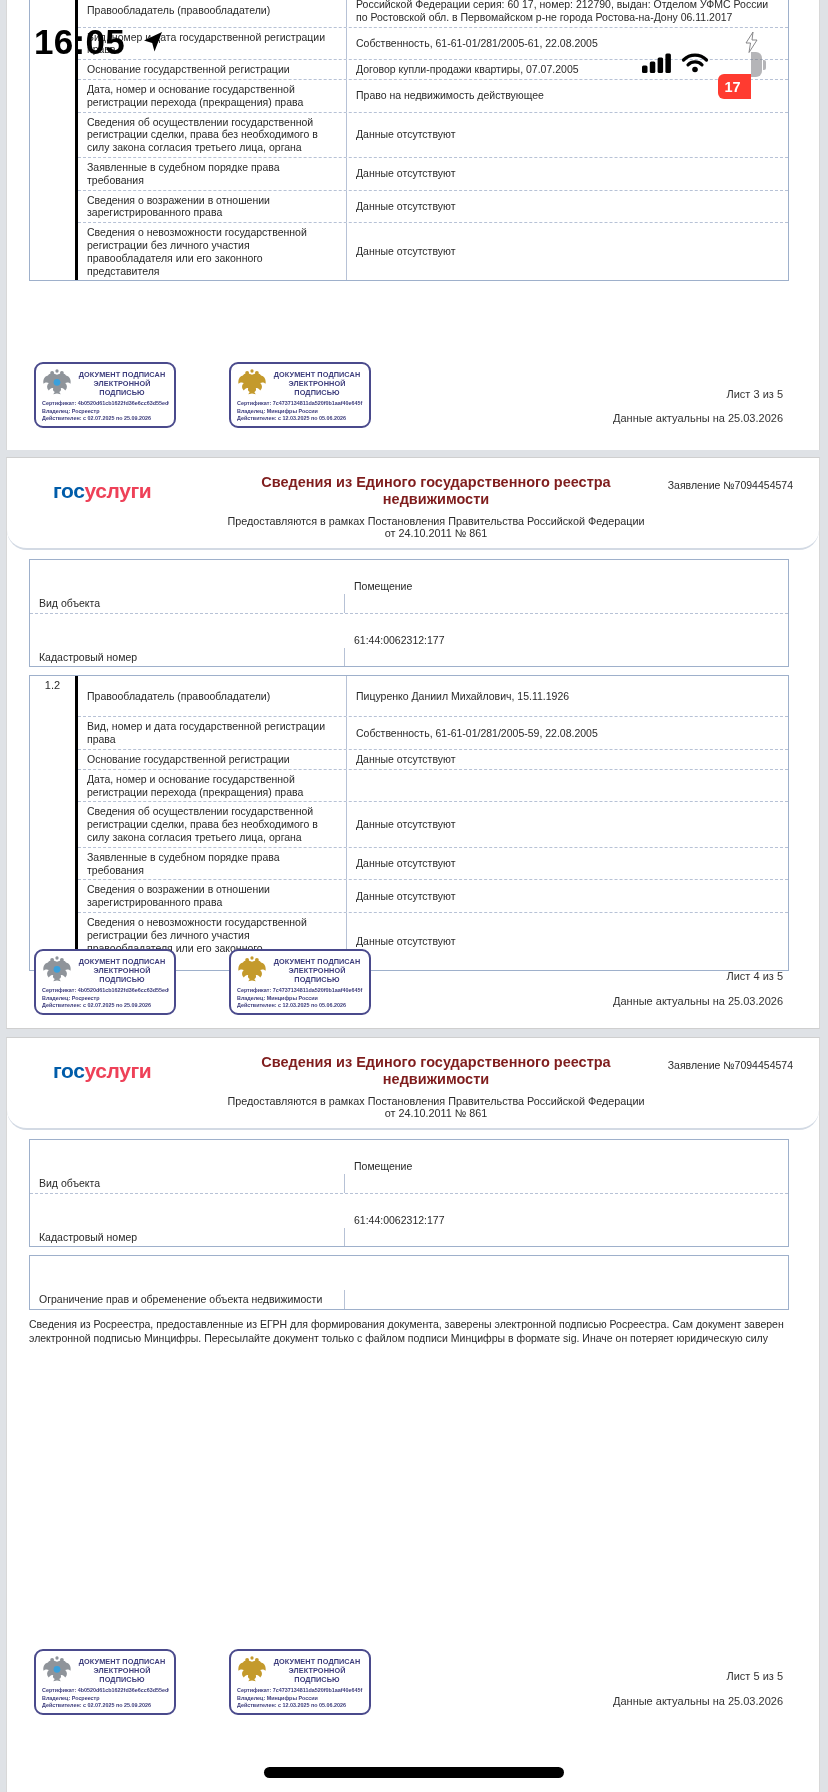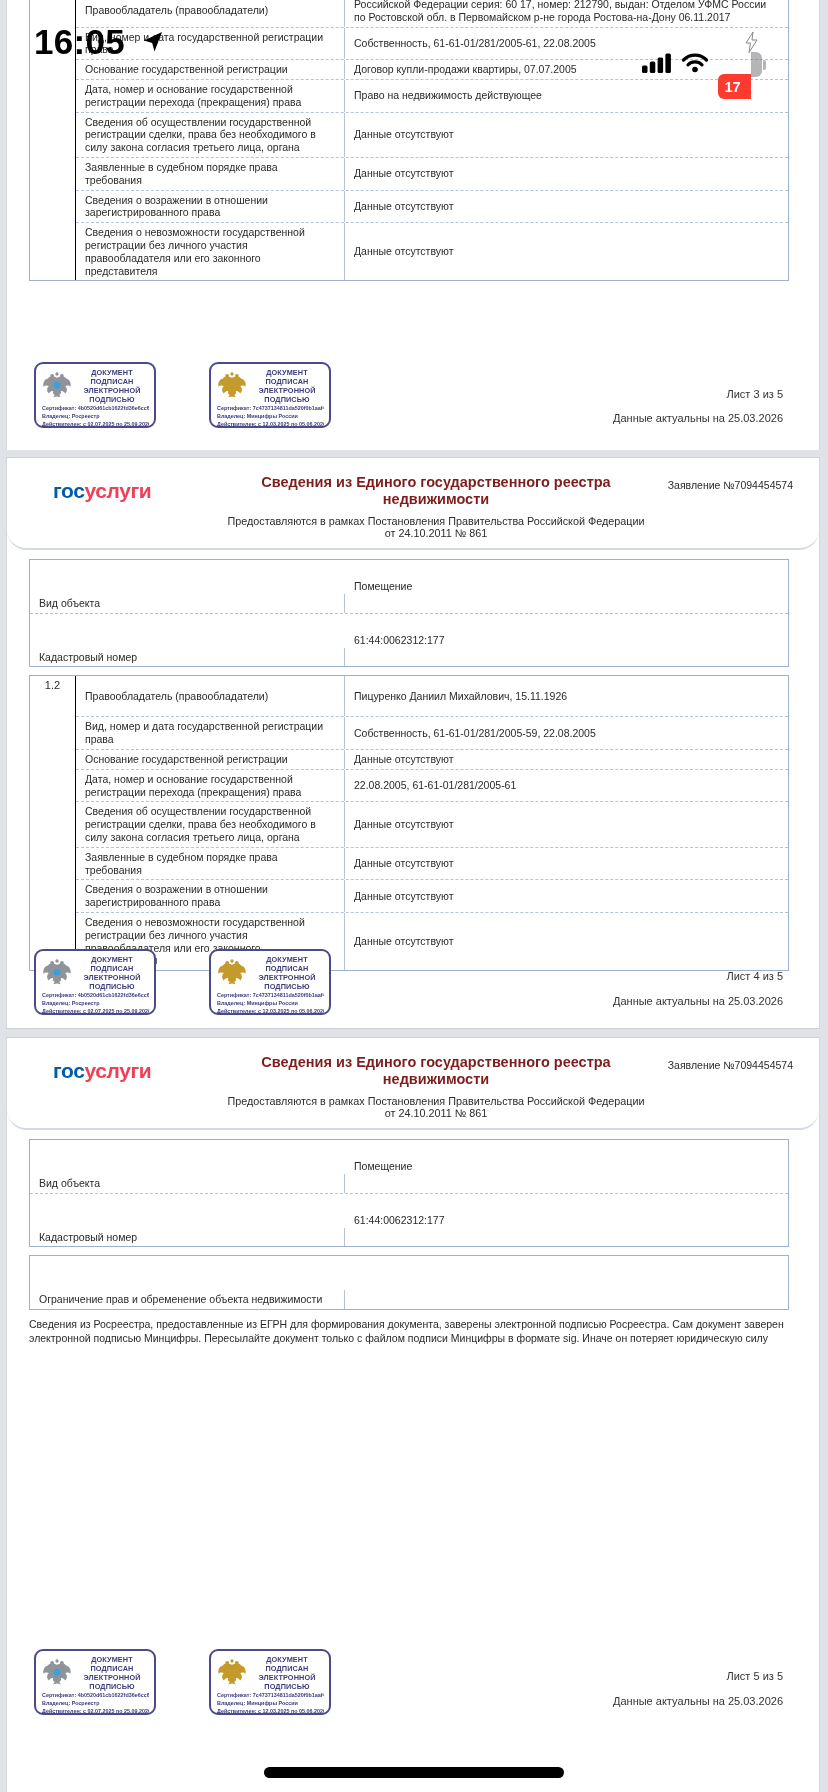--- a/index.html
+++ b/index.html
@@ -30,31 +30,31 @@
   .tbl{margin-left:22px;width:760px;border:1px solid #9eb0cb;box-sizing:border-box;background:#fff;}
   .trow{display:flex;border-top:1px dashed #b7c2d6;align-items:stretch;}
   .trow:first-child{border-top:none;}
   .cell{padding:3px 9px;font-size:10.5px;line-height:1.22;color:#2a2a2a;box-sizing:border-box;display:flex;align-items:center;}
   .lbl{flex:none;border-right:1px solid #b7c2d6;}
   .plain-lbl{width:315px;margin-top:34px;}
   .sect-lbl{width:269px;}
   .val{flex:1;}
   .tall{min-height:40px;}
   .sect{display:flex;}
-  .numcol{flex:none;width:45px;border-right:1px solid #000000;text-align:center;font-size:11px;padding-top:3px;color:#2a2a2a;}
+  .numcol{flex:none;width:45px;border-right:3px solid #000000;text-align:center;font-size:11px;padding-top:3px;color:#2a2a2a;}
   .sect-rows{flex:1;min-width:0;}
   .sect-rows .trow:first-child{border-top:none;}
   .clip-top{margin-top:-5px;border-top:none;}
   .mt9{margin-top:9px}.mt8{margin-top:8px}
 
   .note{margin:7px 26px 0 22px;font-size:10.5px;line-height:1.35;color:#2a2a2a;}
 
   
   .stamps{position:absolute;left:27px;display:flex;gap:53px;}
-  .stamp{width:122px;height:66px;border:2px solid #4a4a8c;border-radius:9px;background:#fff;box-sizing:border-box;padding:4px 5px 2px 6px;}
+  .stamp{width:142px;height:66px;border:2px solid #4a4a8c;border-radius:9px;background:#fff;box-sizing:border-box;padding:4px 5px 2px 6px;}
   .stamp-top{display:flex;align-items:center;}
   .eagle{flex:none;margin-right:3px;}
   .eagle-gray{color:#8f949a;}
   .eagle-gold{color:#c49a2c;}
   .stamp-title{flex:1;text-align:center;font-size:7.3px;font-weight:bold;color:#3d3d7c;line-height:1.25;letter-spacing:0.1px;}
   .stamp-meta{font-size:5.4px;font-weight:bold;color:#3d3d7c;line-height:1.4;margin-top:1px;white-space:nowrap;overflow:hidden;}
 
   .sheet{position:absolute;right:36px;font-size:11px;color:#333;}
   .actual{position:absolute;right:36px;font-size:11px;color:#333;}
 
@@ -206,21 +206,20 @@
           <div class="trow">
             <div class="cell lbl sect-lbl">Вид, номер и дата государственной регистрации права</div>
             <div class="cell val">Собственность, 61-61-01/281/2005-59, 22.08.2005</div>
           </div>
           <div class="trow">
             <div class="cell lbl sect-lbl">Основание государственной регистрации</div>
             <div class="cell val">Данные отсутствуют</div>
           </div>
           <div class="trow">
             <div class="cell lbl sect-lbl">Дата, номер и основание государственной регистрации перехода (прекращения) права</div>
-            <div class="cell val">22.08.2005, 61-61-01/281/2005-61</div>
           </div>
           <div class="trow">
             <div class="cell lbl sect-lbl">Сведения об осуществлении государственной регистрации сделки, права без необходимого в силу закона согласия третьего лица, органа</div>
             <div class="cell val">Данные отсутствуют</div>
           </div>
           <div class="trow">
             <div class="cell lbl sect-lbl">Заявленные в судебном порядке права требования</div>
             <div class="cell val">Данные отсутствуют</div>
           </div>
           <div class="trow">

